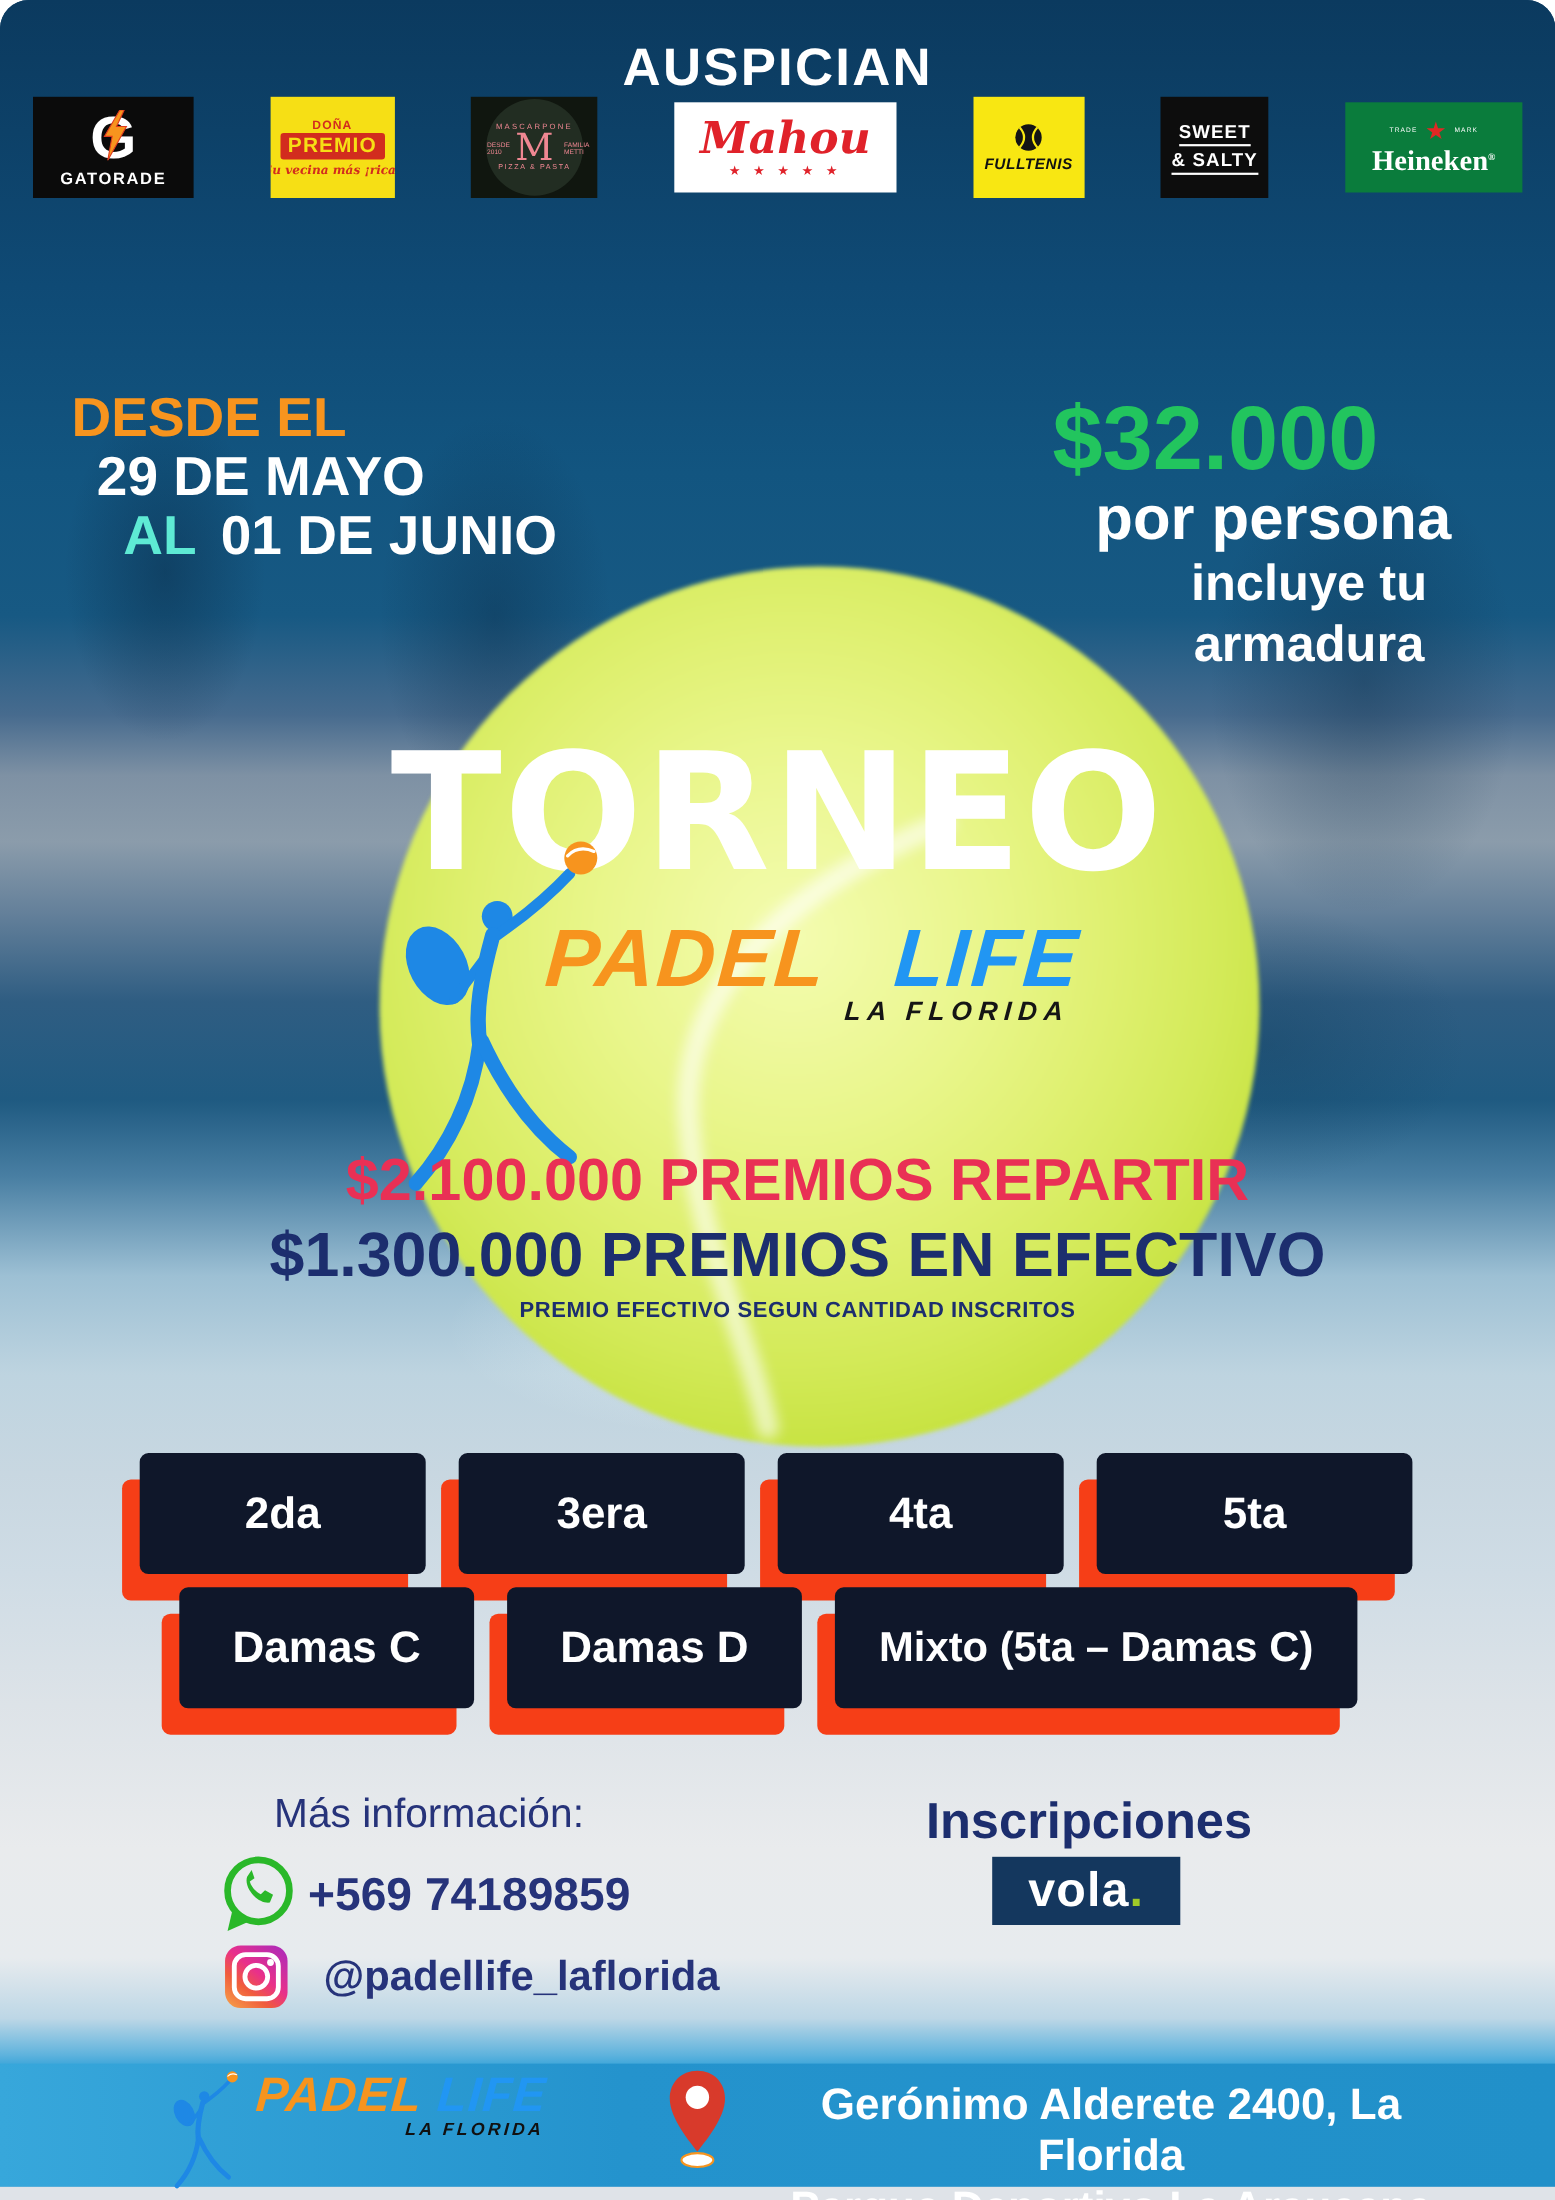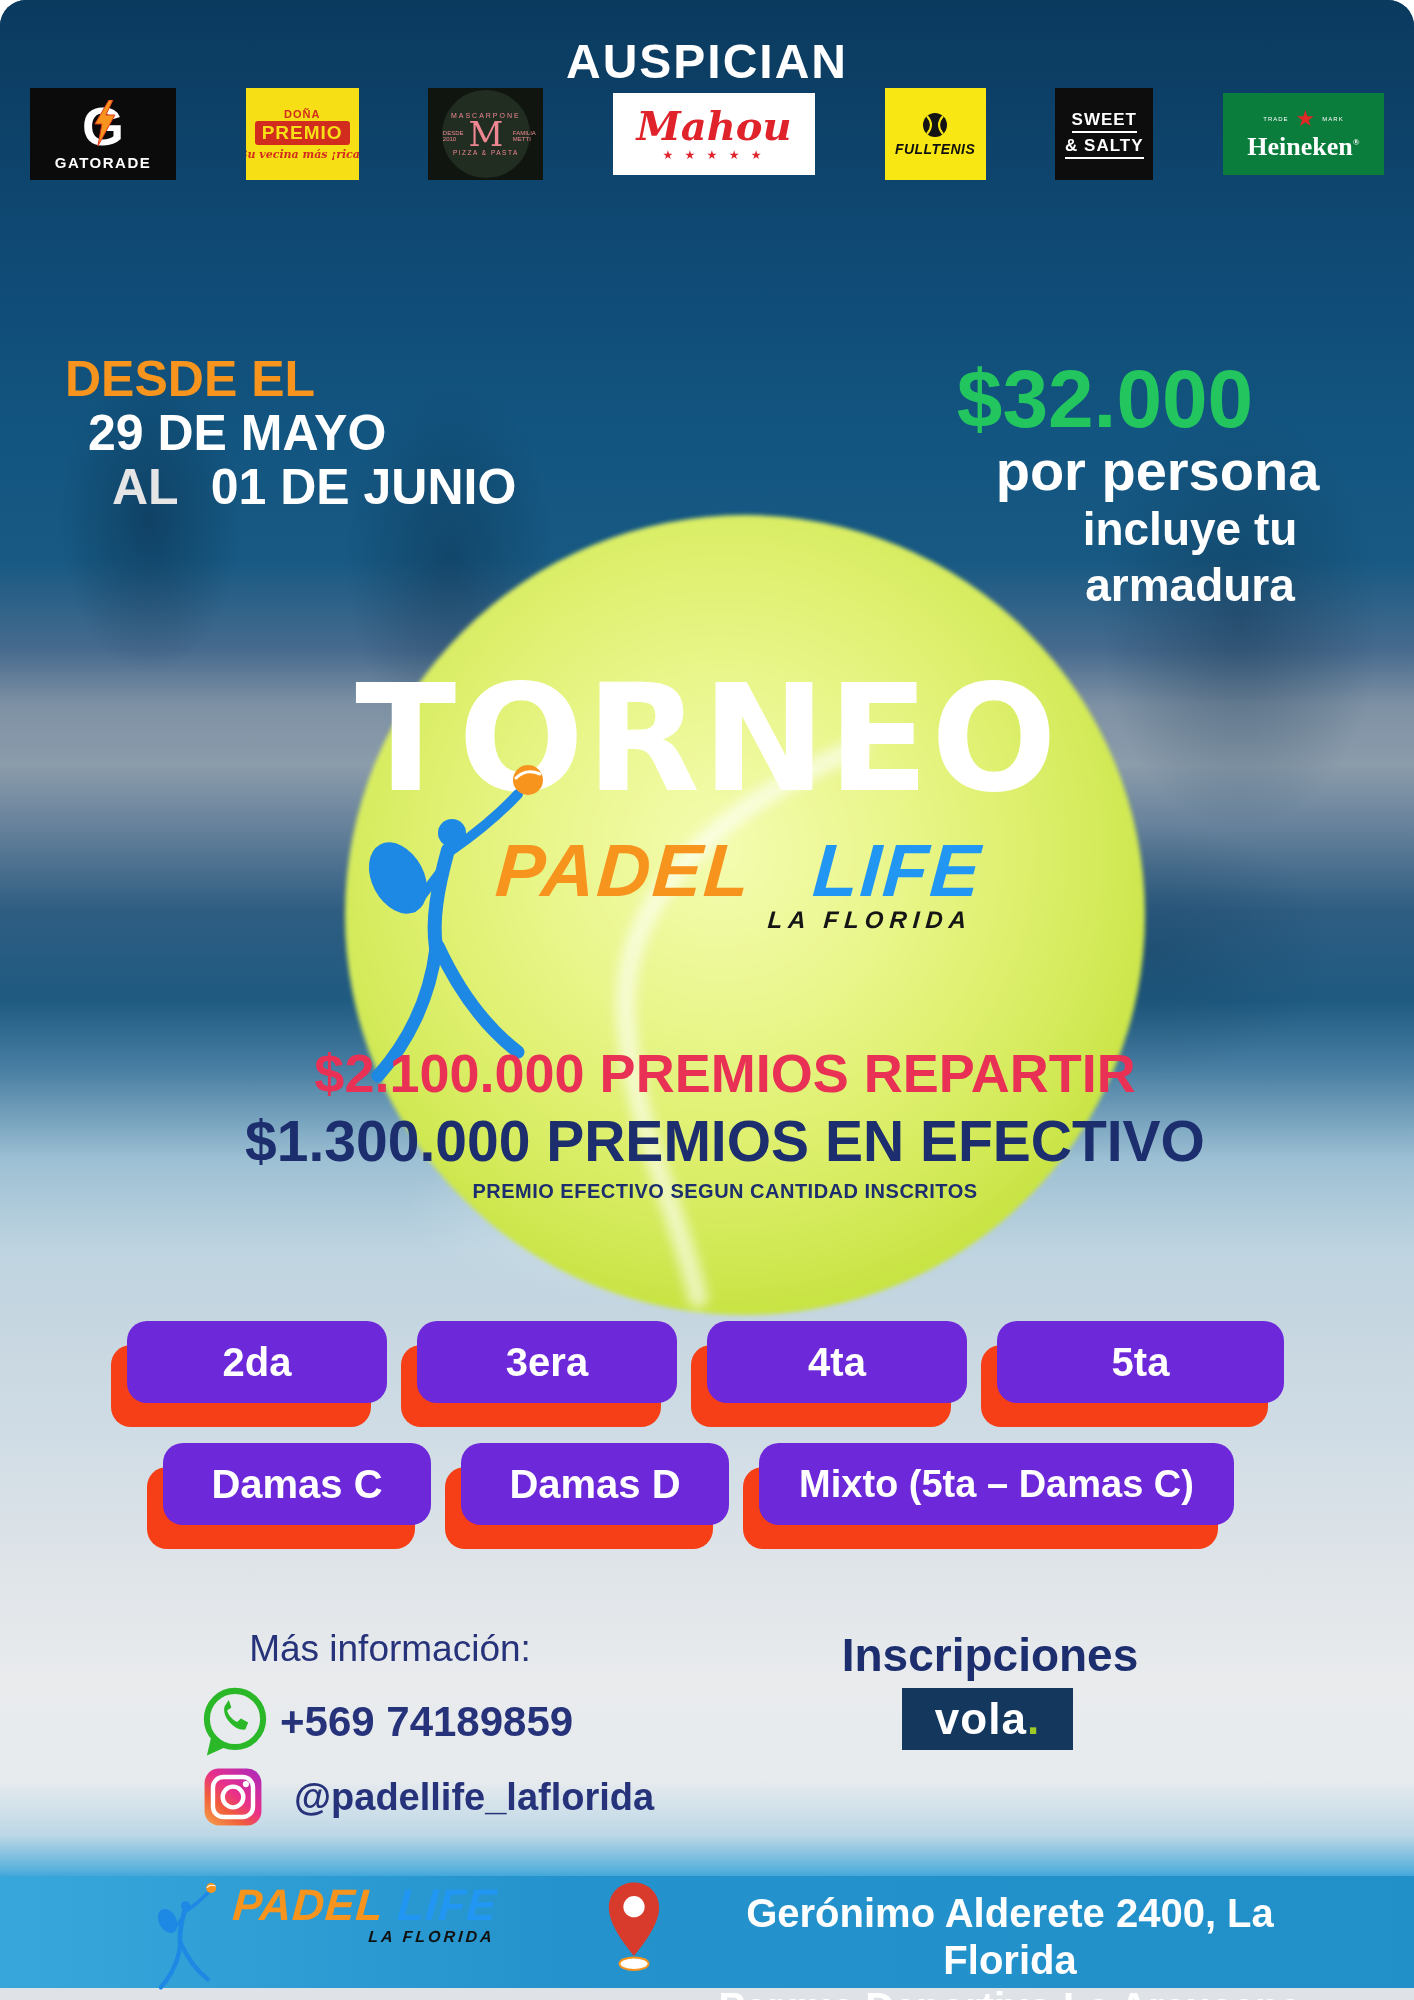--- a/index.html
+++ b/index.html
@@ -68,21 +68,21 @@
   .hk-tm { font-size:6px; letter-spacing:1px; }
   .hk-name { font-family:"Liberation Serif", serif; font-weight:700; font-size:26px; line-height:26px; }
   .hk-reg { font-size:9px; vertical-align:super; }
   .card.babolat { width:218px; height:80px; background:#ffffff; flex-direction:row; gap:8px; }
   .bb-name { font-size:30px; font-weight:900; font-style:italic; color:#101010; letter-spacing:-1px; }
 
   
   .date-l1 { position:absolute; left:65px;  top:350px; z-index:2; color:#f7941e; font-size:50px; font-weight:800; }
   .date-l2 { position:absolute; left:88px;  top:404px; z-index:2; color:#ffffff; font-size:50px; font-weight:800; }
   .date-l3 { position:absolute; left:112px; top:458px; z-index:2; font-size:50px; font-weight:800; }
-  .date-l3 .accent { color:#e5e5e5; margin-right:32px; }
+  .date-l3 .accent { color:#5eead4; margin-right:22px; }
   .date-l3 .rest { color:#ffffff; }
   .price-amount { position:absolute; left:940px; top:352px; width:330px; text-align:center; z-index:2;
     color:#22c55e; font-size:82px; font-weight:800; }
   .price-per { position:absolute; left:975px; top:438px; width:365px; text-align:center; z-index:2;
     color:#ffffff; font-size:56px; font-weight:800; }
   .price-inc1 { position:absolute; left:1060px; top:502px; width:260px; text-align:center; z-index:2;
     color:#ffffff; font-size:46px; font-weight:700; }
   .price-inc2 { position:absolute; left:1060px; top:558px; width:260px; text-align:center; z-index:2;
     color:#ffffff; font-size:46px; font-weight:700; }
 
@@ -101,21 +101,21 @@
   .prize1 { position:absolute; left:150px; top:1042px; width:1150px; text-align:center; z-index:2;
     color:#e93055; font-size:54px; font-weight:800; }
   .prize2 { position:absolute; left:150px; top:1108px; width:1150px; text-align:center; z-index:2;
     color:#1c2e6e; font-size:57px; font-weight:800; }
   .prize-note { position:absolute; left:150px; top:1180px; width:1150px; text-align:center; z-index:2;
     color:#1c2e6e; font-size:20px; font-weight:800; letter-spacing:.5px; }
 
   
   .cat-row1 { position:absolute; left:127px; top:1321px; display:flex; gap:30px; z-index:3; }
   .cat-row2 { position:absolute; left:163px; top:1443px; display:flex; gap:30px; z-index:3; }
-  .cat { height:82px; background:#6d28d9; border-radius:20px; color:#fff; font-weight:800; font-size:40px;
+  .cat { height:110px; background:#0f172a; border-radius:8px; color:#fff; font-weight:800; font-size:40px;
     display:flex; align-items:center; justify-content:center; box-shadow:-16px 24px 0 0 #f63e17; }
   .w1 { width:260px; } .w2 { width:287px; } .w3 { width:268px; } .w4 { width:475px; font-size:38px; }
 
   
   .contact-heading { position:absolute; left:180px; top:1628px; width:420px; text-align:center; z-index:3;
     color:#26337a; font-size:37px; font-weight:500; }
   .wa-row { position:absolute; left:198px; top:1684px; display:flex; align-items:center; gap:8px; z-index:3; }
   .wa-text { color:#26337a; font-size:42px; font-weight:800; }
   .ig-row { position:absolute; left:202px; top:1766px; display:flex; align-items:center; gap:30px; z-index:3; }
   .ig-text { color:#26337a; font-size:38px; font-weight:800; }

